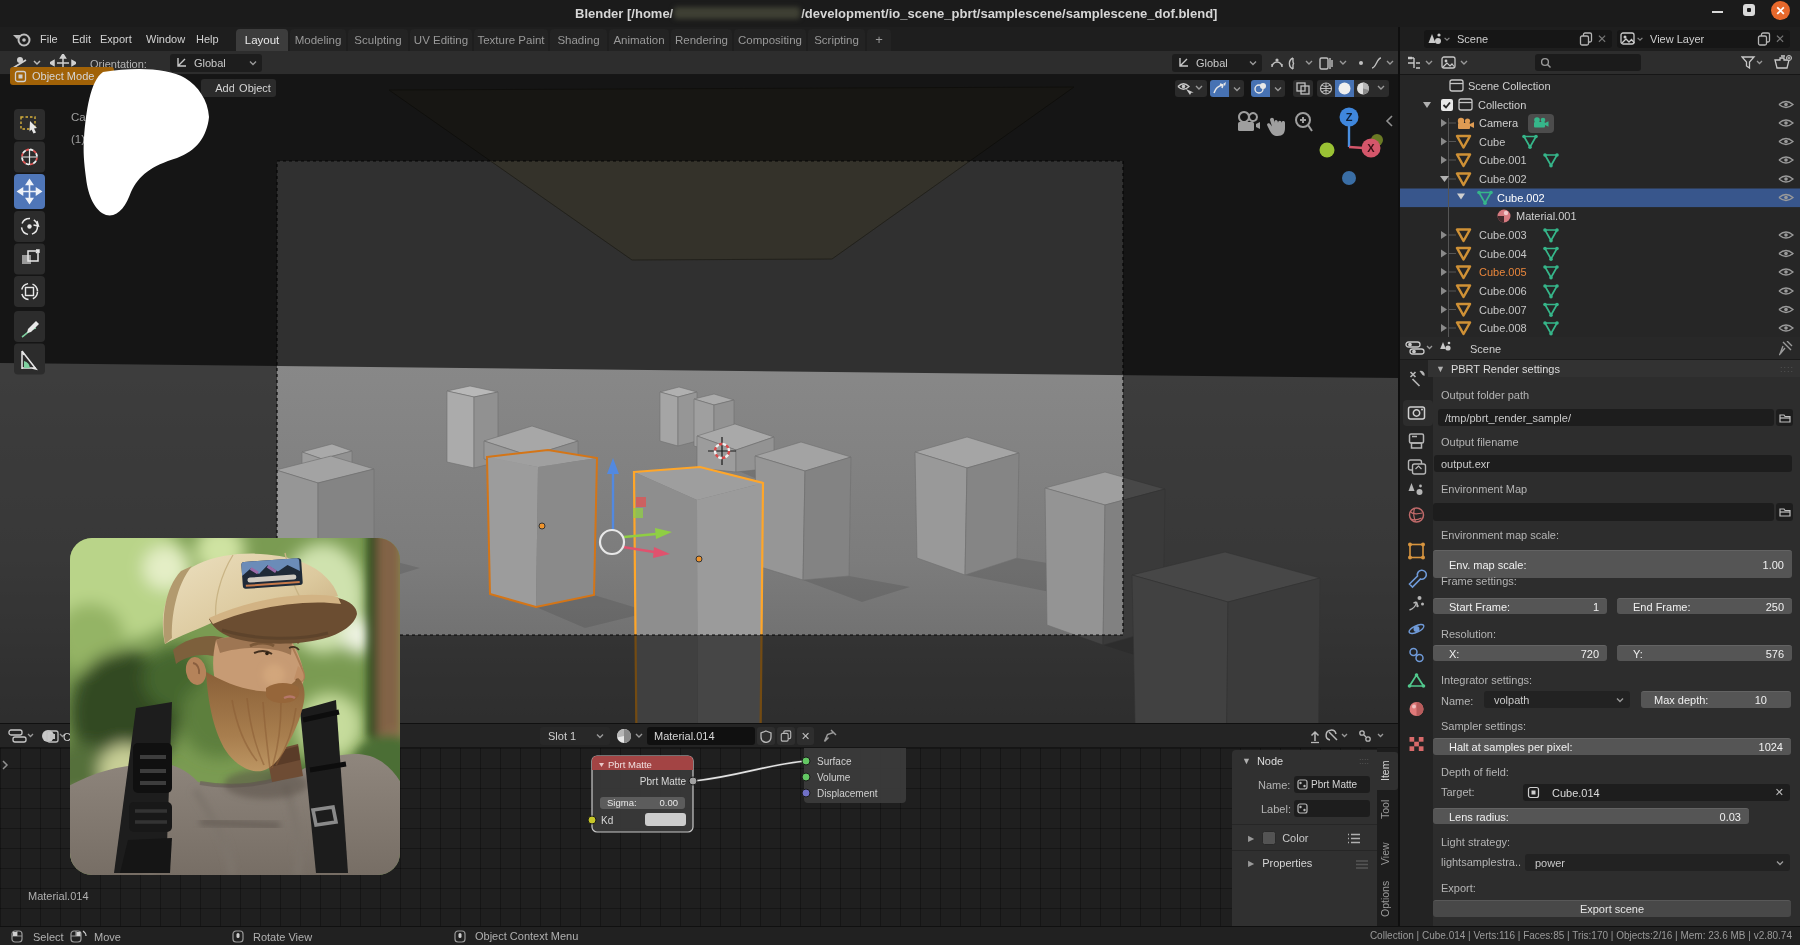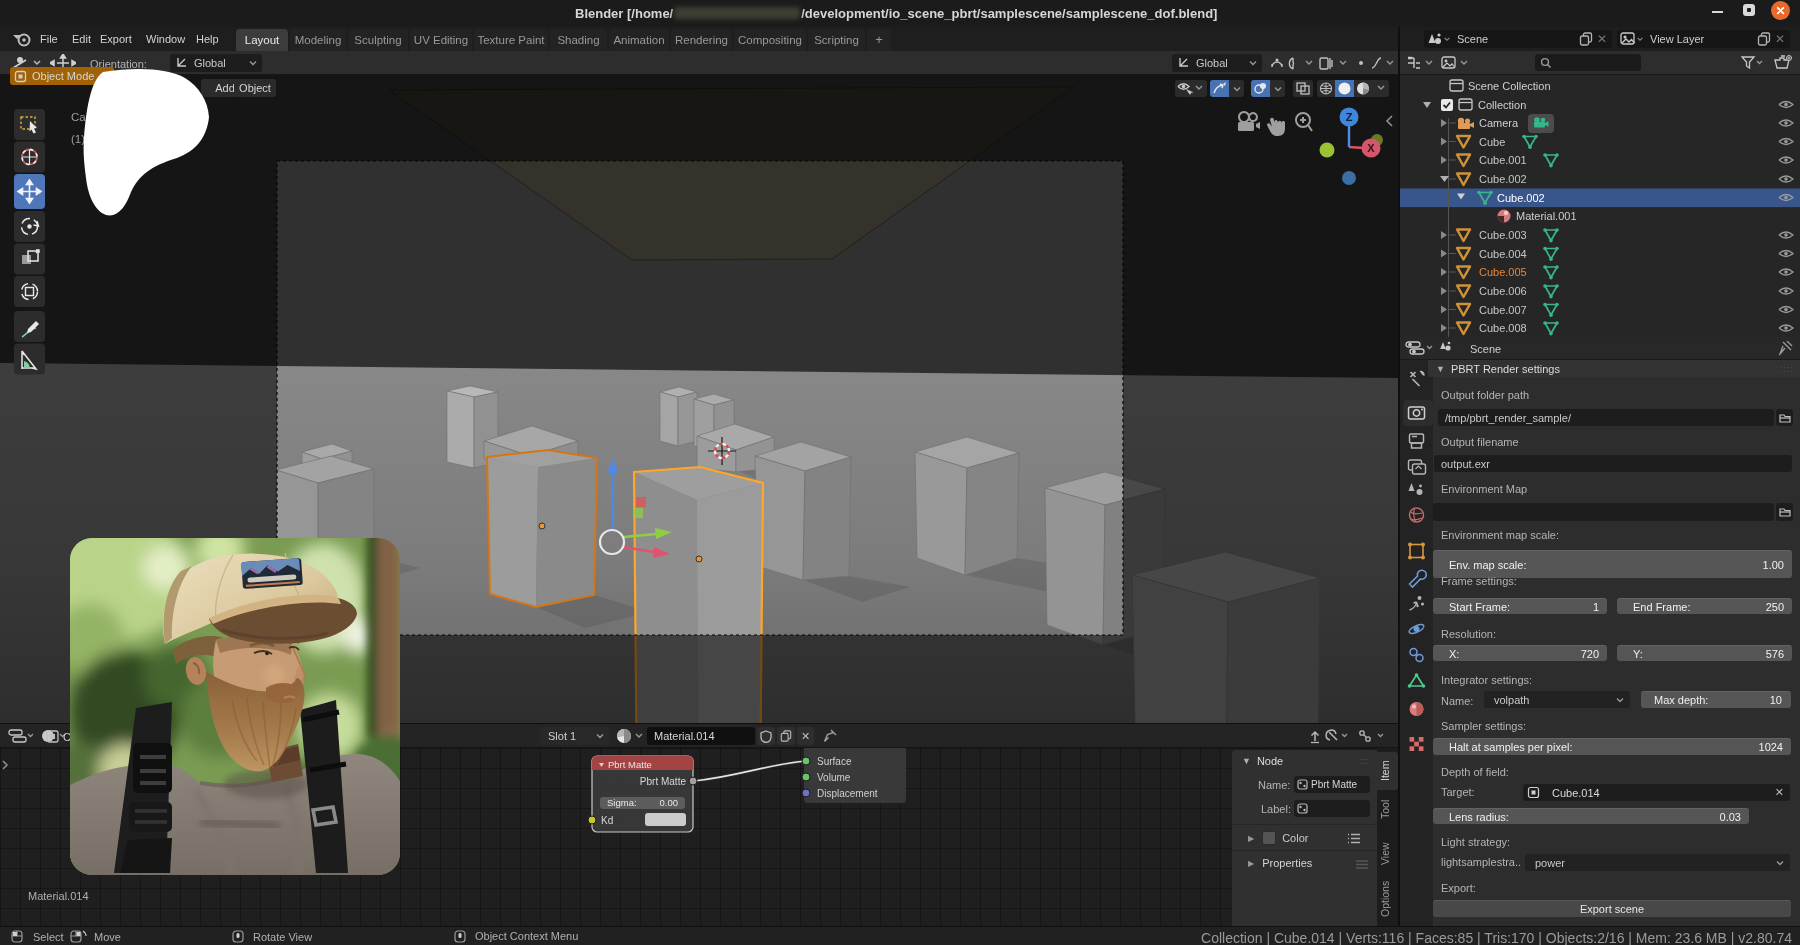--- a/index.html
+++ b/index.html
@@ -747,21 +747,21 @@
 <div class="a lbl" style="left:1441px;top:674px">Integrator settings:</div>
 <div class="a lbl" style="left:1441px;top:695px">Name:</div>
 <div class="a fld fx" style="left:1484px;top:691px;width:146px;height:17px;background:#222">
       <span style="margin-left:10px">volpath</span>
       <svg width="10" height="8" viewBox="0 0 10 8" style="margin-left:auto;margin-right:5px">
         <path d="M2,2.5 l3,3 l3,-3" stroke="#999" stroke-width="1.4" fill="none"></path>
       </svg>
     </div>
 <div class="a sld fx" style="left:1641px;top:691px;width:150px;height:17px">
       <span style="margin-left:13px">Max depth:</span>
-      <span style="margin-left:auto;margin-right:9px">10</span>
+      <span style="margin-left:auto;margin-right:24px">10</span>
     </div>
 <div class="a lbl" style="left:1441px;top:720px">Sampler settings:</div>
 <div class="a sld fx" style="left:1433px;top:738px;width:358px;height:17px">
       <span style="margin-left:16px">Halt at samples per pixel:</span>
       <span style="margin-left:auto;margin-right:8px">1024</span>
     </div>
 <div class="a lbl" style="left:1441px;top:766px">Depth of field:</div>
 <div class="a lbl" style="left:1441px;top:786px">Target:</div>
 <div class="a fld fx" style="left:1523px;top:784px;width:267px;height:17px">
  <svg width="13" height="13" viewBox="0 0 13 13" style="margin-left:4px">
@@ -942,21 +942,21 @@
         <rect x="447.5" y="3" width="3" height="5" rx="1.5" fill="#d0d0d0" stroke="none"></rect>
  </g>
  <g fill="#b0b0b0" font-size="11">
   <text x="22" y="10.5">Select</text>
   <text x="83" y="10.5">Move</text>
   <text x="242" y="10.5">Rotate View</text>
   <text x="464" y="10.5"> </text>
  </g>
 </svg>
 <div class="a" style="left:475px;top:930px;color:#b0b0b0">Object Context Menu</div>
-<div class="a" style="left:0;top:930px;width:1792px;text-align:right;color:#9a9a9a;font-size:14px">Collection | Cube.014 | Verts:116 | Faces:85 | Tris:170 | Objects:2/16 | Mem: 23.6 MB | v2.80.74</div>
+<div class="a" style="left:0;top:930px;width:1792px;text-align:right;color:#9a9a9a;font-size:10px">Collection | Cube.014 | Verts:116 | Faces:85 | Tris:170 | Objects:2/16 | Mem: 23.6 MB | v2.80.74</div>
 
 <svg class="a" style="left:70px;top:538px;z-index:5" width="330" height="337" viewBox="0 0 330 337">
  <defs>
   <clipPath id="wc">
           <rect x="0" y="0" width="330" height="337" rx="22"></rect>
         </clipPath>
   <filter id="bl8" x="-30%" y="-30%" width="160%" height="160%">
           <feGaussianBlur stdDeviation="8"></feGaussianBlur>
         </filter>
   <filter id="bl4" x="-30%" y="-30%" width="160%" height="160%">

